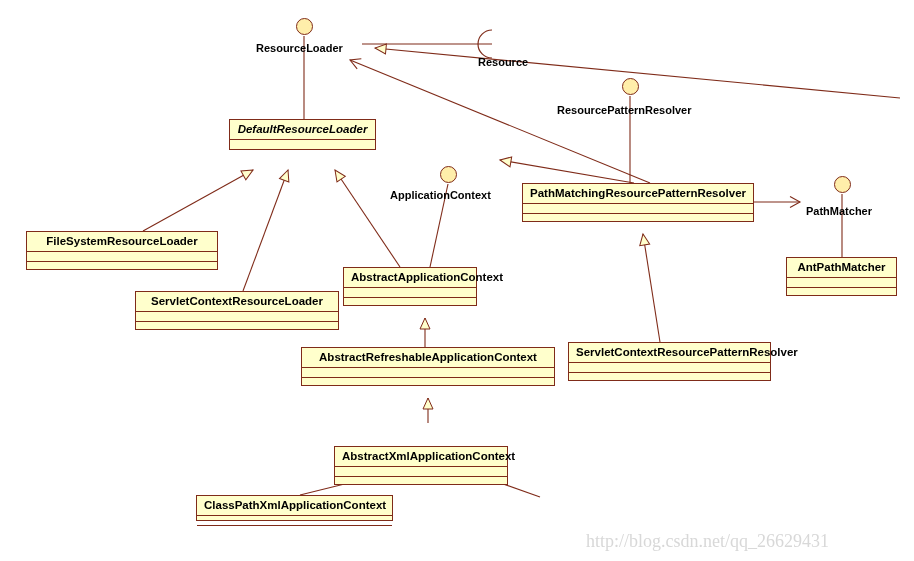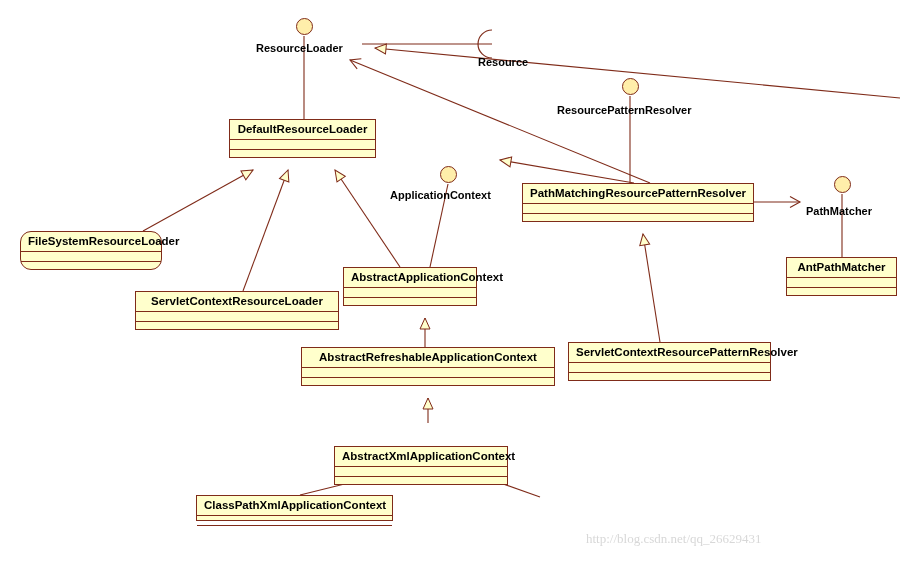--- a/index.html
+++ b/index.html
@@ -63,21 +63,21 @@
     height: 17px;
     border-radius: 50%;
     background: #ffeeaa;
     border: 1px solid #7f2b19;
     box-sizing: border-box;
     z-index: 6;
   }
   .watermark {
     position: absolute;
     font-family: "Liberation Serif", serif;
-    font-size: 13px;
+    font-size: 18px;
     color: #d8d8d8;
     white-space: nowrap;
     z-index: 2;
   }
 </style>
 </head>
 <body>
 
 <div id="diagram-root">
 
@@ -137,27 +137,27 @@
 
   <div class="lollipop" style="left:622px; top:78px;"></div>
   <div class="iface-label" style="left:557px; top:104px;">ResourcePatternResolver</div>
 
   <div class="lollipop" style="left:440px; top:166px;"></div>
   <div class="iface-label" style="left:390px; top:189px;">ApplicationContext</div>
 
   <div class="lollipop" style="left:834px; top:176px;"></div>
   <div class="iface-label" style="left:806px; top:205px;">PathMatcher</div>
 
-  <div class="uml-class" style="left:229px; top:119px; width:147px; height:39px;">
+  <div class="uml-class" style="left:229px; top:119px; width:147px; height:31px;font-style:italic;">
     <div class="cls-title">DefaultResourceLoader</div>
     <div class="cls-compartment"></div>
     <div class="cls-compartment last"></div>
   </div>
 
-  <div class="uml-class" style="left:20px; top:231px; width:142px; height:39px;border-radius:11px;">
+  <div class="uml-class" style="left:26px; top:231px; width:192px; height:39px;">
     <div class="cls-title">FileSystemResourceLoader</div>
     <div class="cls-compartment"></div>
     <div class="cls-compartment last"></div>
   </div>
 
   <div class="uml-class" style="left:135px; top:291px; width:204px; height:39px;">
     <div class="cls-title">ServletContextResourceLoader</div>
     <div class="cls-compartment"></div>
     <div class="cls-compartment last"></div>
   </div>

